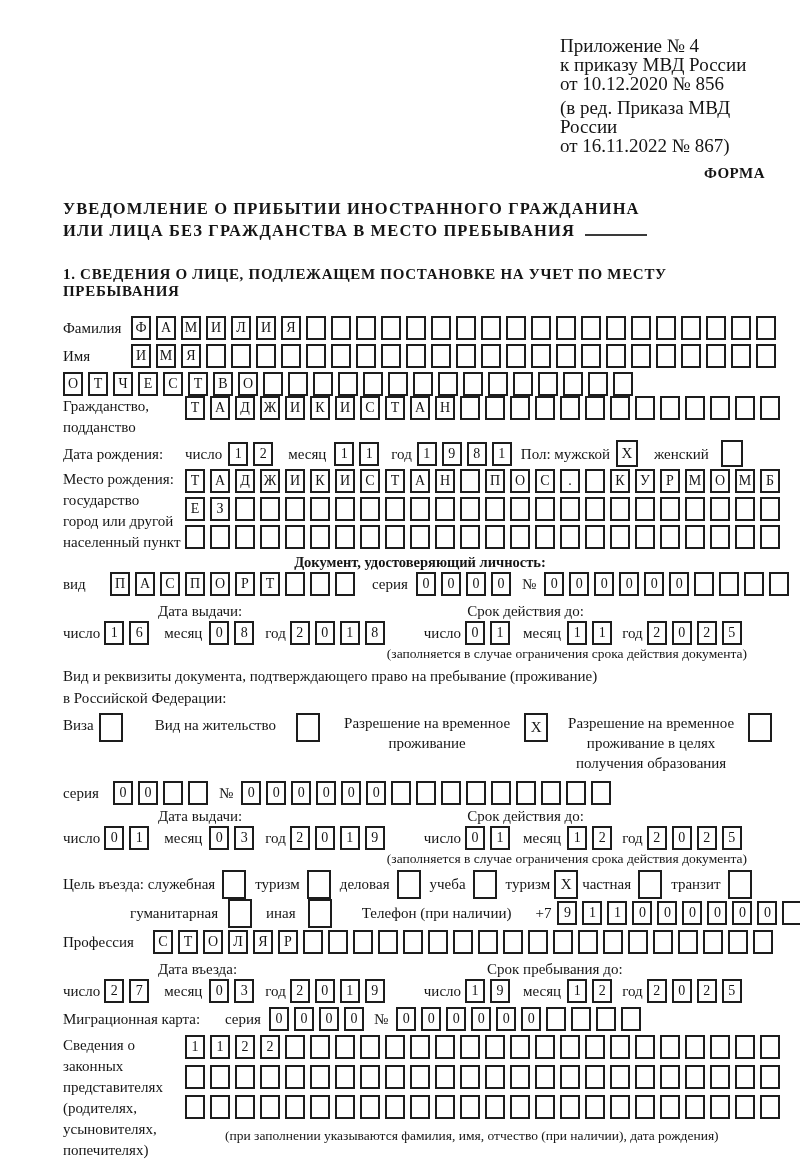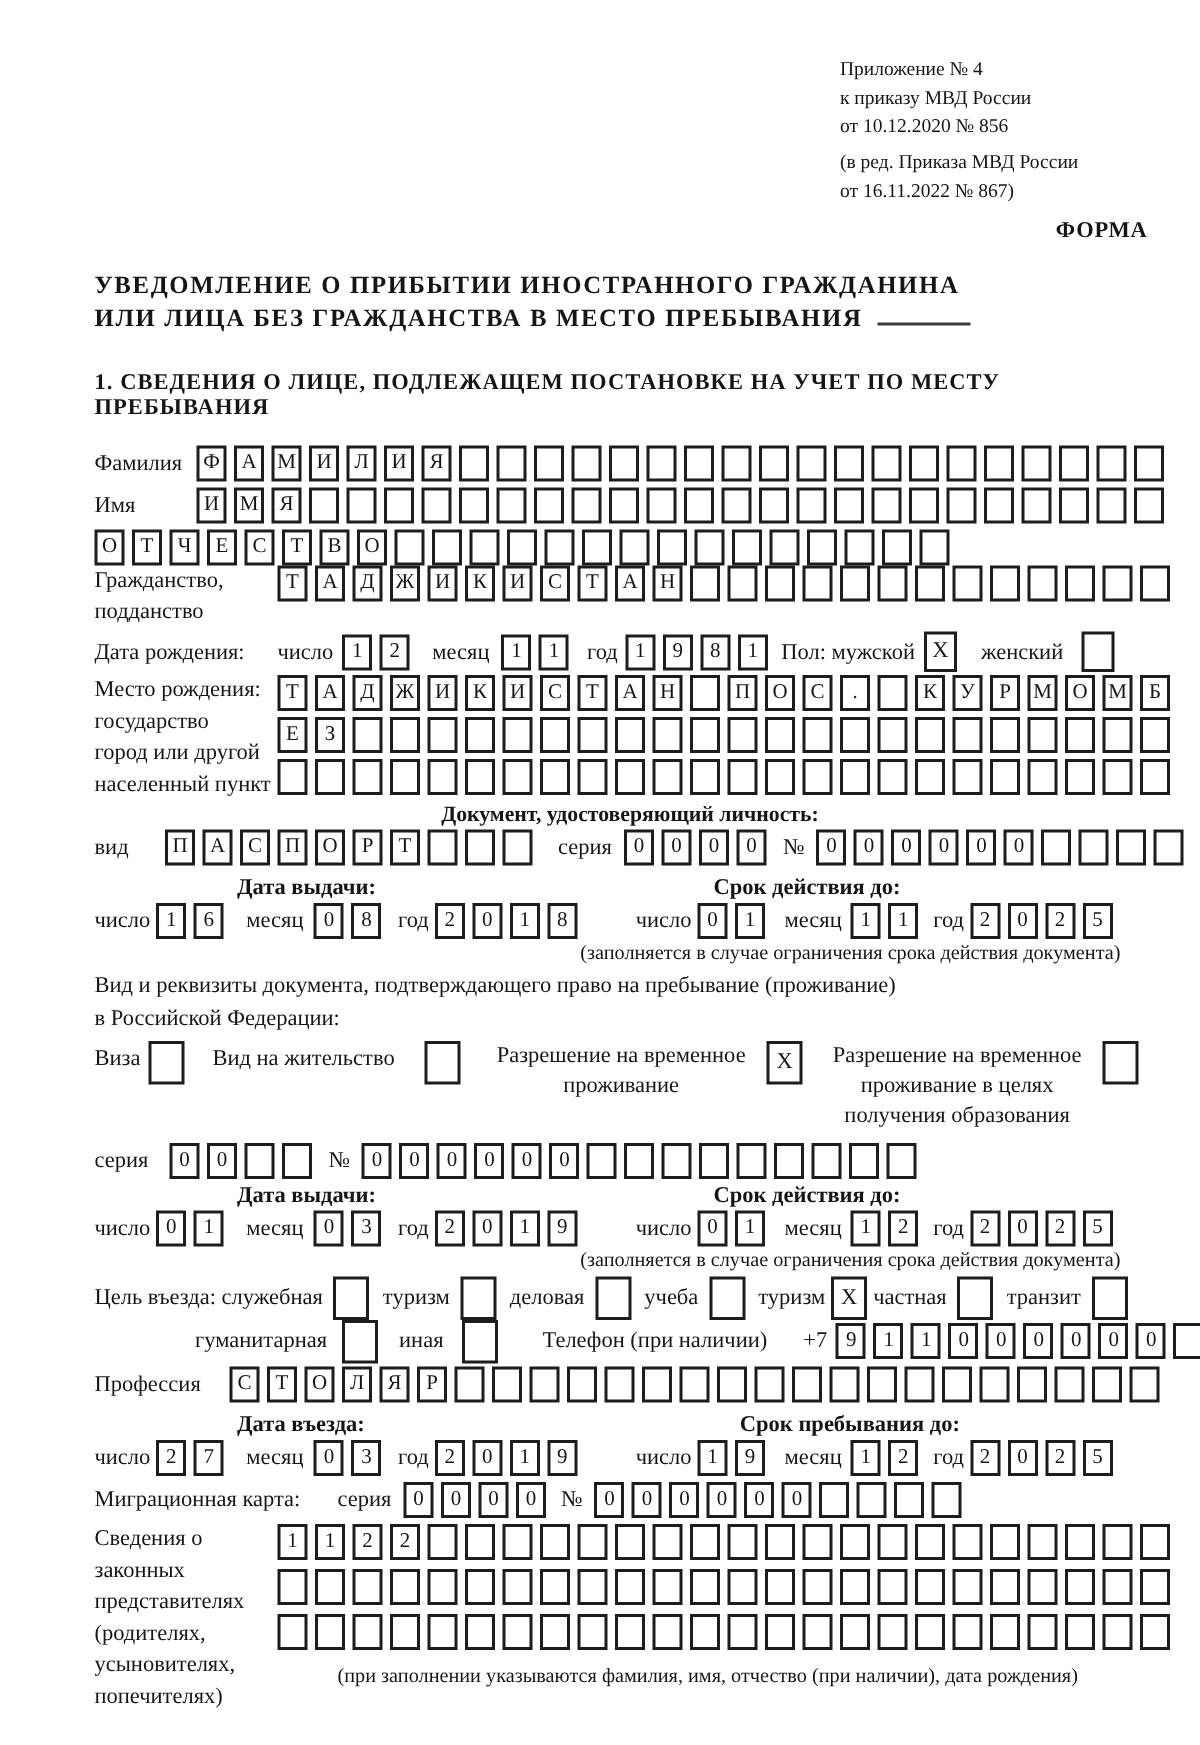--- a/index.html
+++ b/index.html
@@ -2,21 +2,21 @@
 <html><head>
 <meta charset="utf-8">
 <style>
   html,body { margin:0; padding:0; background:#ffffff; }
   .page {
     position:relative; width:800px; height:1163px; box-sizing:border-box;
     background:#ffffff; color:#151515;
     font-family:"Liberation Serif","DejaVu Serif",serif;
     padding:36px 23px 0 63px; overflow:hidden;
   }
-  .appendix { margin-left:497px; font-size:13px; line-height:19px; }
+  .appendix { margin-left:497px; font-size:19px; line-height:19px; }
   .appendix .rev { margin-top:5px; }
   .forma { margin-top:10px; text-align:right; padding-right:12px; font-weight:bold; font-size:15px; letter-spacing:.5px; }
   .title { margin-top:16px; text-align:left; font-weight:bold; font-size:16.5px; line-height:22px; letter-spacing:1.1px; }
   .blank { display:inline-block; width:62px; border-bottom:2.5px solid #3a3a3a; margin-left:10px; vertical-align:baseline; }
   .sect { margin-top:24px; font-weight:bold; font-size:15px; letter-spacing:.7px; }
   .rows { margin-top:16px; }
   .row { display:flex; align-items:flex-start; margin-bottom:4px; }
   .row.vc { align-items:center; }
   .lbl { font-size:15px; line-height:24px; white-space:nowrap; flex:none; }
   .lbl2 { font-size:15px; line-height:21px; flex:none; }
@@ -26,21 +26,21 @@
     border:2px solid #1d1d1d; text-align:center; font-size:14px; line-height:20px;
   }
   .stack { display:flex; flex-direction:column; }
   .stack .c { margin-bottom:4px; }
   .cbox {
     flex:none; box-sizing:border-box; width:24px; height:29px; border:2px solid #1d1d1d;
     text-align:center; font-size:15px; line-height:25px;
   }
   .cbox.sm { width:22px; height:27px; line-height:23px; }
   .dochdr { text-align:center; font-weight:bold; font-size:14.5px; line-height:19px; }
-  .hdr { font-size:15px; line-height:19px; margin-bottom:0;font-weight:bold; }
+  .hdr { font-size:15px; line-height:19px; margin-bottom:0; }
   .note { font-size:13.5px; line-height:18px; text-align:right; padding-right:30px; margin-bottom:2px; }
   .plain { font-size:15px; line-height:22px; }
   .ctr { font-size:15px; line-height:20px; text-align:center; flex:none; }
   .repnote { font-size:13.5px; line-height:18px; margin-top:8px; margin-left:40px; white-space:nowrap; }
 </style>
 </head>
 <body>
 
 <div class="page">
 
@@ -383,21 +383,21 @@
     </div>
 
     <div class="note">(заполняется в случае ограничения срока действия документа)</div>
 
     <div class="plain">Вид и реквизиты документа, подтверждающего право на пребывание (проживание)</div>
     <div class="plain">в Российской Федерации:</div>
 
     <div class="row" style="margin:4px 0 8px">
       <span class="lbl">Виза</span>
       <span class="cbox" style="margin-left:5px"></span>
-      <span class="lbl" style="margin-left:19px">Вид на жительство</span>
+      <span class="lbl" style="margin-left:32px">Вид на жительство</span>
       <span class="cbox" style="margin-left:20px"></span>
       <span class="ctr" style="margin-left:24px">
         <span>Разрешение на временное</span><br>
         <span>проживание</span>
       </span>
       <span class="cbox" style="margin-left:14px">X</span>
       <span class="ctr" style="margin-left:20px">
         <span>Разрешение на временное</span><br>
         <span>проживание в целях</span><br>
         <span>получения образования</span>

